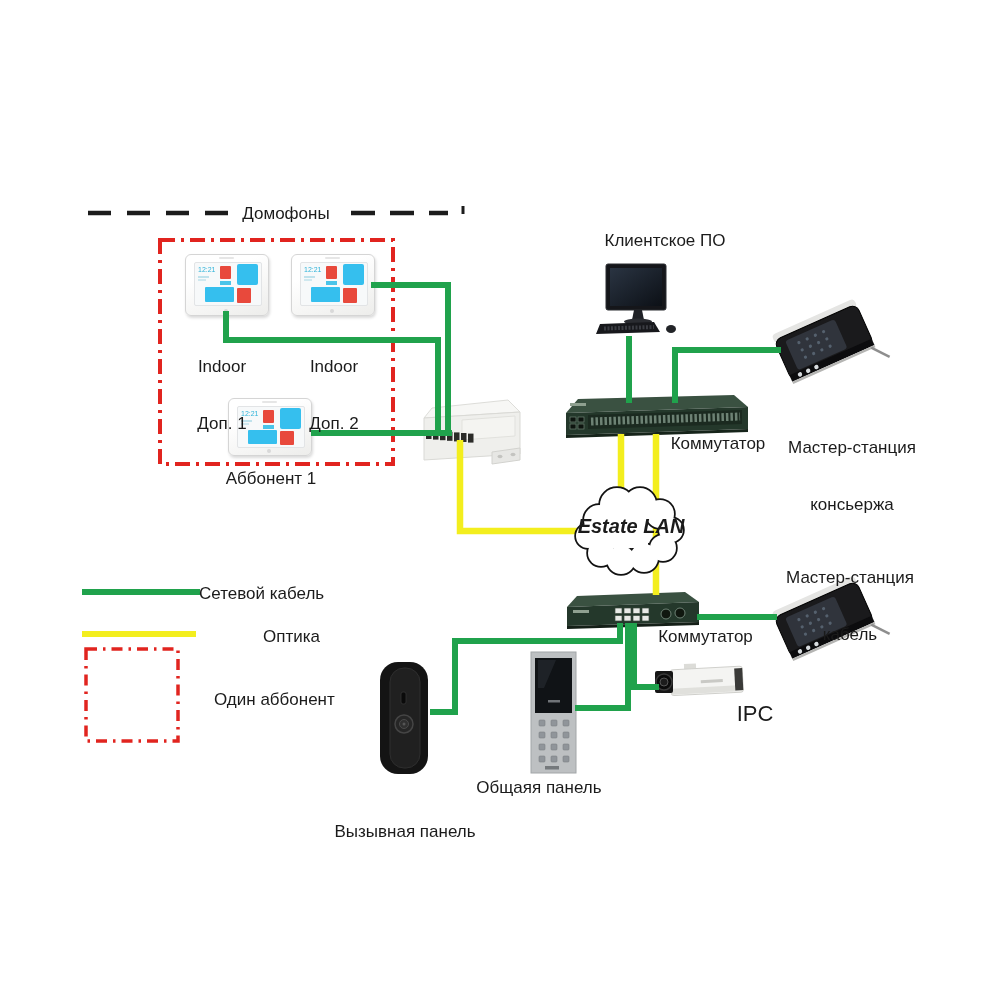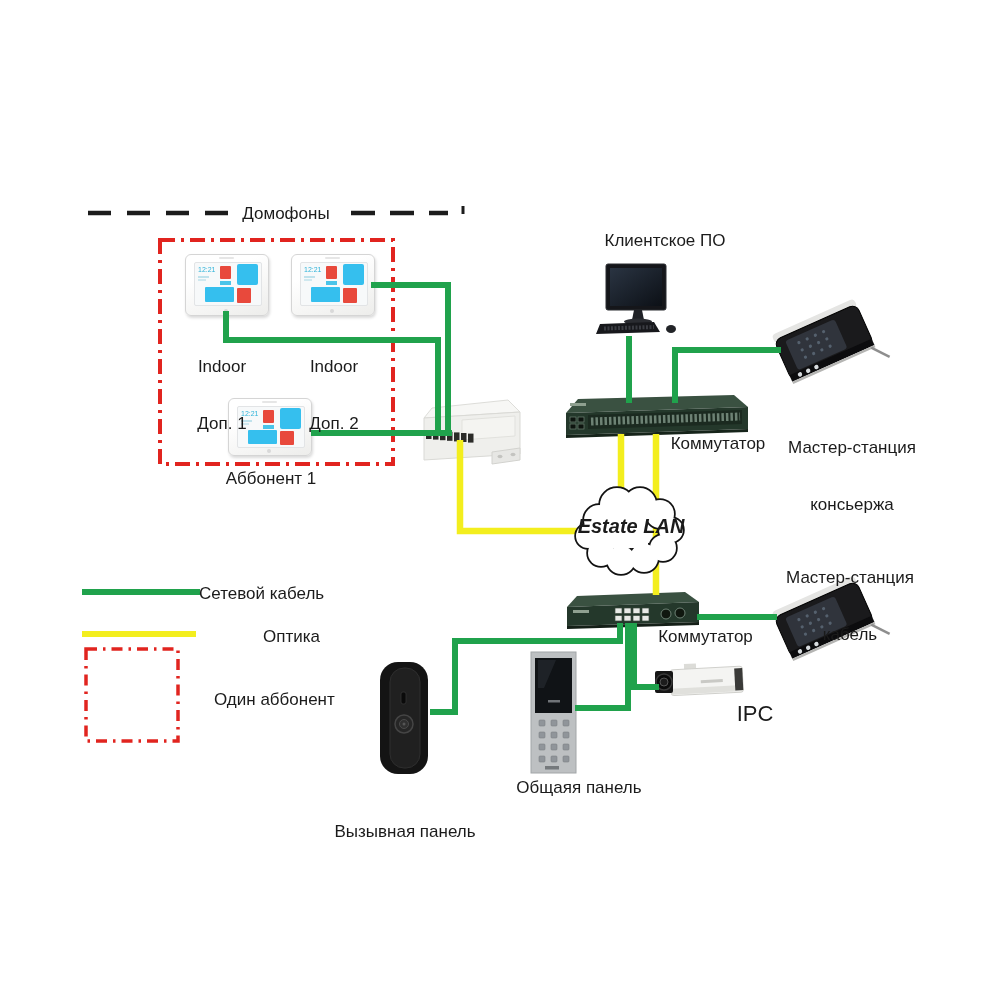--- a/index.html
+++ b/index.html
@@ -17,21 +17,21 @@
   #lbl-indoor2{left:290px;top:320px;width:88px;}
   #lbl-sub1{left:201px;top:468px;width:140px;}
   #lbl-poe{left:446px;top:342px;width:112px;}
   #lbl-clientpc{left:586px;top:230px;width:158px;}
   #lbl-switch1{left:648px;top:433px;width:140px;}
   #lbl-concierge{left:774px;top:401px;width:156px;}
   #lbl-estate{left:576px;top:516px;width:110px;font-size:20px;font-weight:bold;z-index:7;font-style:italic;}
   #lbl-security{left:774px;top:531px;width:152px;}
   #lbl-switch2{left:638px;top:626px;width:135px;}
   #lbl-callpanel{left:330px;top:777px;width:150px;margin-top:44px;}
-  #lbl-commonpanel{left:504px;top:777px;width:150px;}
+  #lbl-commonpanel{left:464px;top:777px;width:150px;}
   #lbl-ipc{left:724px;top:703px;width:62px;font-size:22px;}
   #lbl-leg-net{left:199px;top:583px;width:180px;}
   #lbl-leg-opt{left:220px;top:626px;width:120px;margin-left:43px;}
   #lbl-leg-sub{left:214px;top:689px;width:180px;}
   
   .monitor{position:absolute;width:82px;height:60px;border:1px solid #d5d5d5;border-radius:6px;
            background:linear-gradient(160deg,#ffffff 30%,#ededeb);box-shadow:1px 2px 3px rgba(0,0,0,.15);z-index:2;}
   #monitor1{left:185px;top:254px;}
   #monitor2{left:291px;top:254px;}
   #monitor3{left:228px;top:398px;height:56px;}

